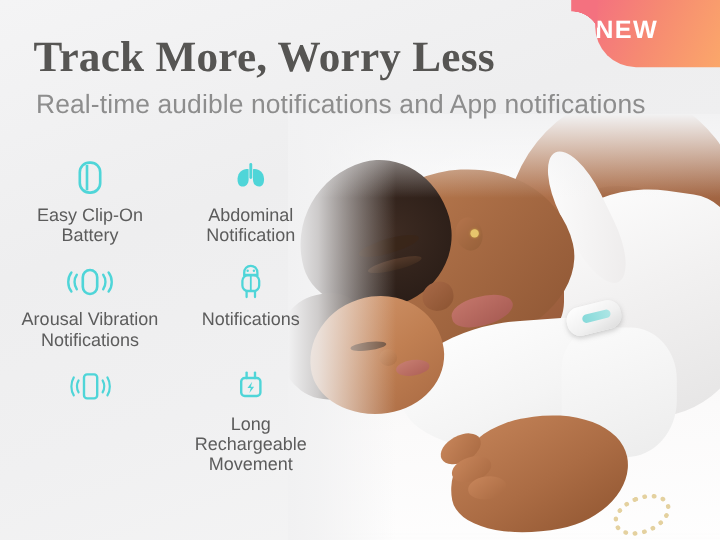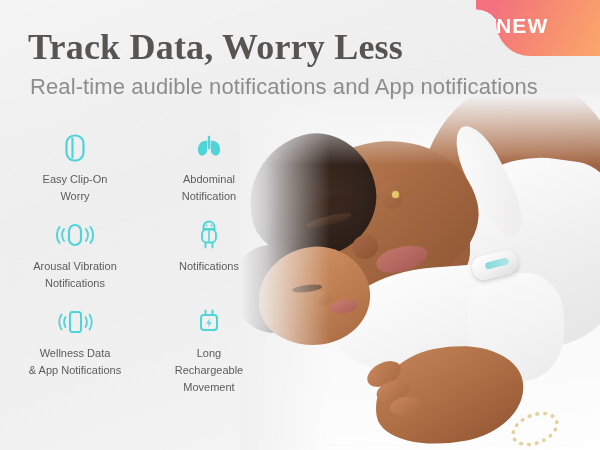--- a/index.html
+++ b/index.html
@@ -219,21 +219,21 @@
   
   .features{
     position:absolute;left:0;top:132px;width:262px;
     display:grid;grid-template-columns:1fr 1fr;
     row-gap:14px;column-gap:0;
   }
   .feature{display:flex;flex-direction:column;align-items:center;}
   .feature .ic{height:32px;display:flex;align-items:center;justify-content:center;}
   .feature .lbl{
     margin-top:7px;text-align:center;
-    font-size:11px;line-height:17px;color:#5c5c5c;
+    font-size:15px;line-height:17px;color:#5c5c5c;
     font-family:"Liberation Sans",sans-serif;
   }
   .col-a .lbl{width:150px;}
   .col-b .lbl{width:118px;}
   svg{display:block;}
 </style>
 </head>
 <body>
 
 <div id="banner">
@@ -276,35 +276,35 @@
     <div class="m-bracelet"></div>
 
     <div class="photo-fade-l"></div>
     <div class="photo-fade-t"></div>
   </div>
 
   <div class="new-badge">
     <span class="new-badge-text">NEW</span>
   </div>
 
-  <div class="headline">Track Data, Worry Less</div>
+  <div class="headline">Track More, Worry Less</div>
   <div class="subhead">Real-time audible notifications and App notifications</div>
 
   <div class="features">
 
     <div class="feature col-a">
       <div class="ic">
         <svg width="28" height="32" viewBox="0 0 28 32">
           <rect x="5.5" y="3.5" width="17" height="25" rx="8" ry="8" fill="none" stroke="#4FD5D8" stroke-width="2.2"></rect>
           <path d="M11.5 5.5 L11.5 26.5" fill="none" stroke="#4FD5D8" stroke-width="2.2"></path>
         </svg>
       </div>
       <div class="lbl">
         <div>Easy Clip-On</div>
-        <div>Worry</div>
+        <div>Battery</div>
       </div>
     </div>
 
     <div class="feature col-b">
       <div class="ic">
         <svg width="30" height="32" viewBox="0 0 30 32">
           <path d="M15 5 L15 16" stroke="#4FD5D8" stroke-width="2.4" fill="none" stroke-linecap="round"></path>
           <path d="M13.2 9 C9 8 4.5 11 4 16.5 C3.6 21 5.5 23.5 8 23.5 C11 23.5 13.2 21 13.2 17.5 Z" fill="#4FD5D8"></path>
           <path d="M16.8 9 C21 8 25.5 11 26 16.5 C26.4 21 24.5 23.5 22 23.5 C19 23.5 16.8 21 16.8 17.5 Z" fill="#4FD5D8"></path>
         </svg>
@@ -351,24 +351,20 @@
     <div class="feature col-a">
       <div class="ic">
         <svg width="44" height="32" viewBox="0 0 44 32">
           <rect x="17" y="6" width="11" height="20" rx="2.6" ry="2.6" fill="none" stroke="#4FD5D8" stroke-width="2"></rect>
           <path d="M12.5 11 C10.8 14 10.8 18 12.5 21" fill="none" stroke="#4FD5D8" stroke-width="1.8" stroke-linecap="round"></path>
           <path d="M8.5 8.5 C5.8 13 5.8 19 8.5 23.5" fill="none" stroke="#4FD5D8" stroke-width="1.8" stroke-linecap="round"></path>
           <path d="M32.5 11 C34.2 14 34.2 18 32.5 21" fill="none" stroke="#4FD5D8" stroke-width="1.8" stroke-linecap="round"></path>
           <path d="M36.5 8.5 C39.2 13 39.2 19 36.5 23.5" fill="none" stroke="#4FD5D8" stroke-width="1.8" stroke-linecap="round"></path>
         </svg>
       </div>
-      <div class="lbl">
-        <div>Wellness Data</div>
-        <div>&amp; App Notifications</div>
-      </div>
     </div>
 
     <div class="feature col-b">
       <div class="ic">
         <svg width="28" height="32" viewBox="0 0 28 32">
           <rect x="6" y="9" width="16" height="15" rx="3" ry="3" fill="none" stroke="#4FD5D8" stroke-width="2"></rect>
           <path d="M10.5 9 L10.5 4.5" stroke="#4FD5D8" stroke-width="2" stroke-linecap="round"></path>
           <path d="M17.5 9 L17.5 4.5" stroke="#4FD5D8" stroke-width="2" stroke-linecap="round"></path>
           <path d="M15.2 12.2 L11.2 17.4 L14 17.4 L12.8 21.4 L16.8 16.2 L14 16.2 Z" fill="#4FD5D8"></path>
         </svg>

